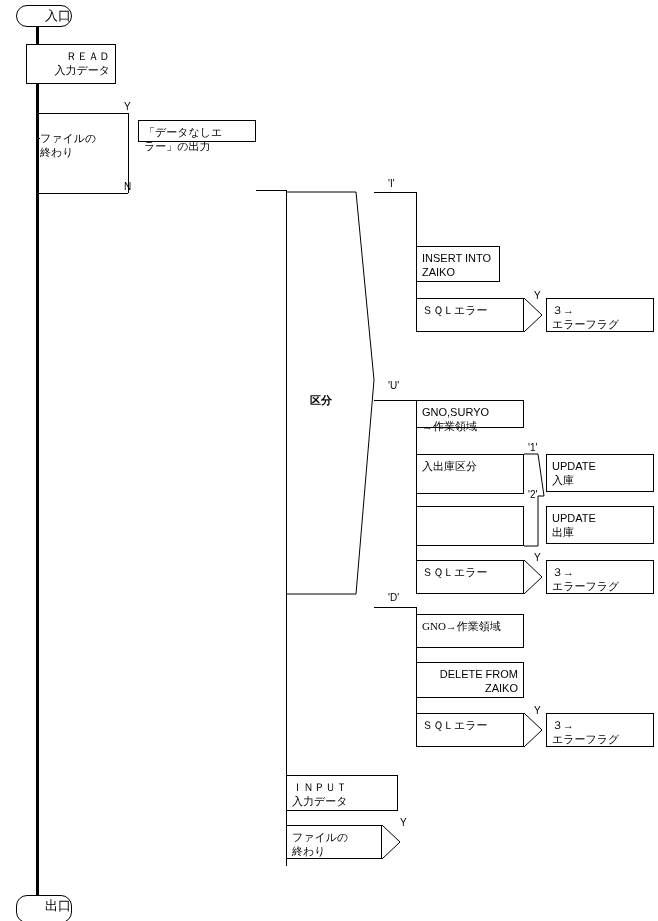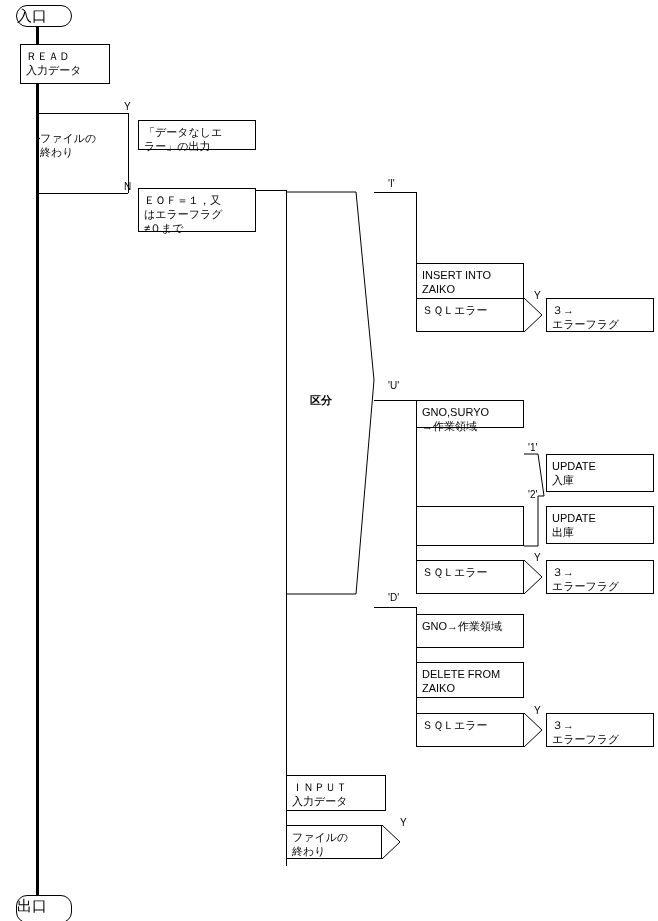--- a/index.html
+++ b/index.html
@@ -25,23 +25,23 @@
     color: #000000;
     padding: 4px 5px;
     white-space: pre-line;
   }
   .term {
     position: absolute;
     box-sizing: border-box;
     border: 1px solid #000000;
     border-radius: 11px;
     background: #ffffff;
-    font-size: 15px;
+    font-size: 13px;
     line-height: 20px;
-    text-align: left;
+    text-align: right;
     color: #000000;
   }
   .line {
     position: absolute;
     background: #000000;
   }
   .vline { width: 1px; }
   .hline { height: 1px; }
   .spine { width: 3px; background: #000000; }
   .label {
@@ -66,75 +66,73 @@
 </head>
 <body>
 
 <div id="canvas">
 
   <div class="line spine" style="left:36px; top:26px; height:872px;"></div>
 
   <div class="term" style="left:16px; top:5px; width:56px; height:22px;">入口</div>
 
   <div class="line hline" style="left:36px; top:62px; width:4px;"></div>
-  <div class="box" style="left:20px; top:44px; width:90px; height:40px;">ＲＥＡＤ
+  <div class="box" style="left:26px; top:44px; width:90px; height:40px;text-align:right;">ＲＥＡＤ
 入力データ</div>
 
   <div class="line hline" style="left:36px; top:138px; width:4px;"></div>
   <div class="plain" style="left:40px; top:131px; width:96px;">ファイルの
 終わり</div>
 
   <div class="line vline" style="left:128px; top:113px; height:80px;"></div>
   <div class="line hline" style="left:36px; top:113px; width:92px;"></div>
   <div class="line hline" style="left:36px; top:193px; width:92px;"></div>
   <div class="label" style="left:124px; top:101px;">Y</div>
   <div class="label" style="left:124px; top:181px;">N</div>
 
-  <div class="box" style="left:138px; top:120px; width:118px; height:30px;">「データなしエ
+  <div class="box" style="left:138px; top:120px; width:118px; height:22px;">「データなしエ
 ラー」の出力</div>
 
-  <div class="box" style="left:138px; top:188px; width:118px; height:44px;">ＥＯＦ＝１，又
-はエラーフラグ
-≠０まで</div>
 
   <div class="line hline" style="left:256px; top:190px; width:30px;"></div>
   <div class="line vline" style="left:286px; top:190px; height:676px;"></div>
 
   <div class="plain" style="left:310px; top:393px;font-weight:bold;">区分</div>
 
   <div class="brace" style="left:286px; top:190px;">
     <svg width="110" height="420" viewBox="0 0 110 420">
       <polyline points="0,2 70,2 88,190 70,404 0,404" fill="none" stroke="#000000" stroke-width="1"></polyline>
     </svg>
   </div>
 
   <div class="label" style="left:388px; top:178px;">'I'</div>
   <div class="label" style="left:388px; top:380px;">'U'</div>
   <div class="label" style="left:388px; top:592px;">'D'</div>
 
   <div class="line vline" style="left:416px; top:192px; height:140px;"></div>
   <div class="line hline" style="left:374px; top:192px; width:42px;"></div>
 
-  <div class="box" style="left:416px; top:263px; width:108px; height:36px;">INSERT INTO
+  <div class="box" style="left:416px; top:246px; width:84px; height:36px;">INSERT INTO
 ZAIKO</div>
   <div class="box" style="left:416px; top:298px; width:108px; height:34px;">ＳＱＬエラー</div>
   <div class="brace" style="left:524px; top:298px;">
     <svg width="24" height="34" viewBox="0 0 24 34">
       <polyline points="0,0 18,17 0,34" fill="none" stroke="#000000" stroke-width="1"></polyline>
     </svg>
   </div>
   <div class="label" style="left:534px; top:290px;">Y</div>
   <div class="box" style="left:546px; top:298px; width:108px; height:34px;">３→
 エラーフラグ</div>
 
   <div class="line hline" style="left:374px; top:400px; width:42px;"></div>
   <div class="line vline" style="left:416px; top:400px; height:182px;"></div>
 
   <div class="box" style="left:416px; top:400px; width:108px; height:28px;">GNO,SURYO
 →作業領域</div>
+  <div class="box" style="left:416px; top:454px; width:108px; height:40px;">入出庫区分</div>
   <div class="box" style="left:416px; top:506px; width:108px; height:40px;"></div>
 
   <div class="brace" style="left:524px; top:452px;">
     <svg width="24" height="96" viewBox="0 0 24 96">
       <polyline points="0,2 14,2 20,44 14,44 14,94 0,94" fill="none" stroke="#000000" stroke-width="1"></polyline>
     </svg>
   </div>
   <div class="label" style="left:528px; top:442px;">'1'</div>
   <div class="label" style="left:528px; top:489px;">'2'</div>
   <div class="box" style="left:546px; top:454px; width:108px; height:38px;">UPDATE
@@ -148,34 +146,34 @@
       <polyline points="0,0 18,17 0,34" fill="none" stroke="#000000" stroke-width="1"></polyline>
     </svg>
   </div>
   <div class="label" style="left:534px; top:552px;">Y</div>
   <div class="box" style="left:546px; top:560px; width:108px; height:34px;">３→
 エラーフラグ</div>
 
   <div class="line hline" style="left:374px; top:607px; width:42px;"></div>
   <div class="line vline" style="left:416px; top:607px; height:140px;"></div>
 
-  <div class="box" style="left:416px; top:614px; width:108px; height:34px;">GNO→作業領域</div>
-  <div class="box" style="left:416px; top:662px; width:108px; height:36px;">DELETE FROM
+  <div class="box" style="left:416px; top:614px; width:108px; height:34px;font-family:Liberation Serif, serif;">GNO→作業領域</div>
+  <div class="box" style="left:416px; top:662px; width:108px; height:36px;text-align:right;">DELETE FROM
 ZAIKO</div>
   <div class="box" style="left:416px; top:713px; width:108px; height:34px;">ＳＱＬエラー</div>
   <div class="brace" style="left:524px; top:713px;">
     <svg width="24" height="34" viewBox="0 0 24 34">
       <polyline points="0,0 18,17 0,34" fill="none" stroke="#000000" stroke-width="1"></polyline>
     </svg>
   </div>
   <div class="label" style="left:534px; top:705px;">Y</div>
   <div class="box" style="left:546px; top:713px; width:108px; height:34px;">３→
 エラーフラグ</div>
 
-  <div class="box" style="left:286px; top:775px; width:100px; height:36px;">ＩＮＰＵＴ
+  <div class="box" style="left:286px; top:775px; width:112px; height:36px;">ＩＮＰＵＴ
 入力データ</div>
 
   <div class="box" style="left:286px; top:825px; width:96px; height:34px;">ファイルの
 終わり</div>
   <div class="brace" style="left:382px; top:825px;">
     <svg width="24" height="34" viewBox="0 0 24 34">
       <polyline points="0,0 18,17 0,34" fill="none" stroke="#000000" stroke-width="1"></polyline>
     </svg>
   </div>
   <div class="label" style="left:400px; top:817px;">Y</div>

